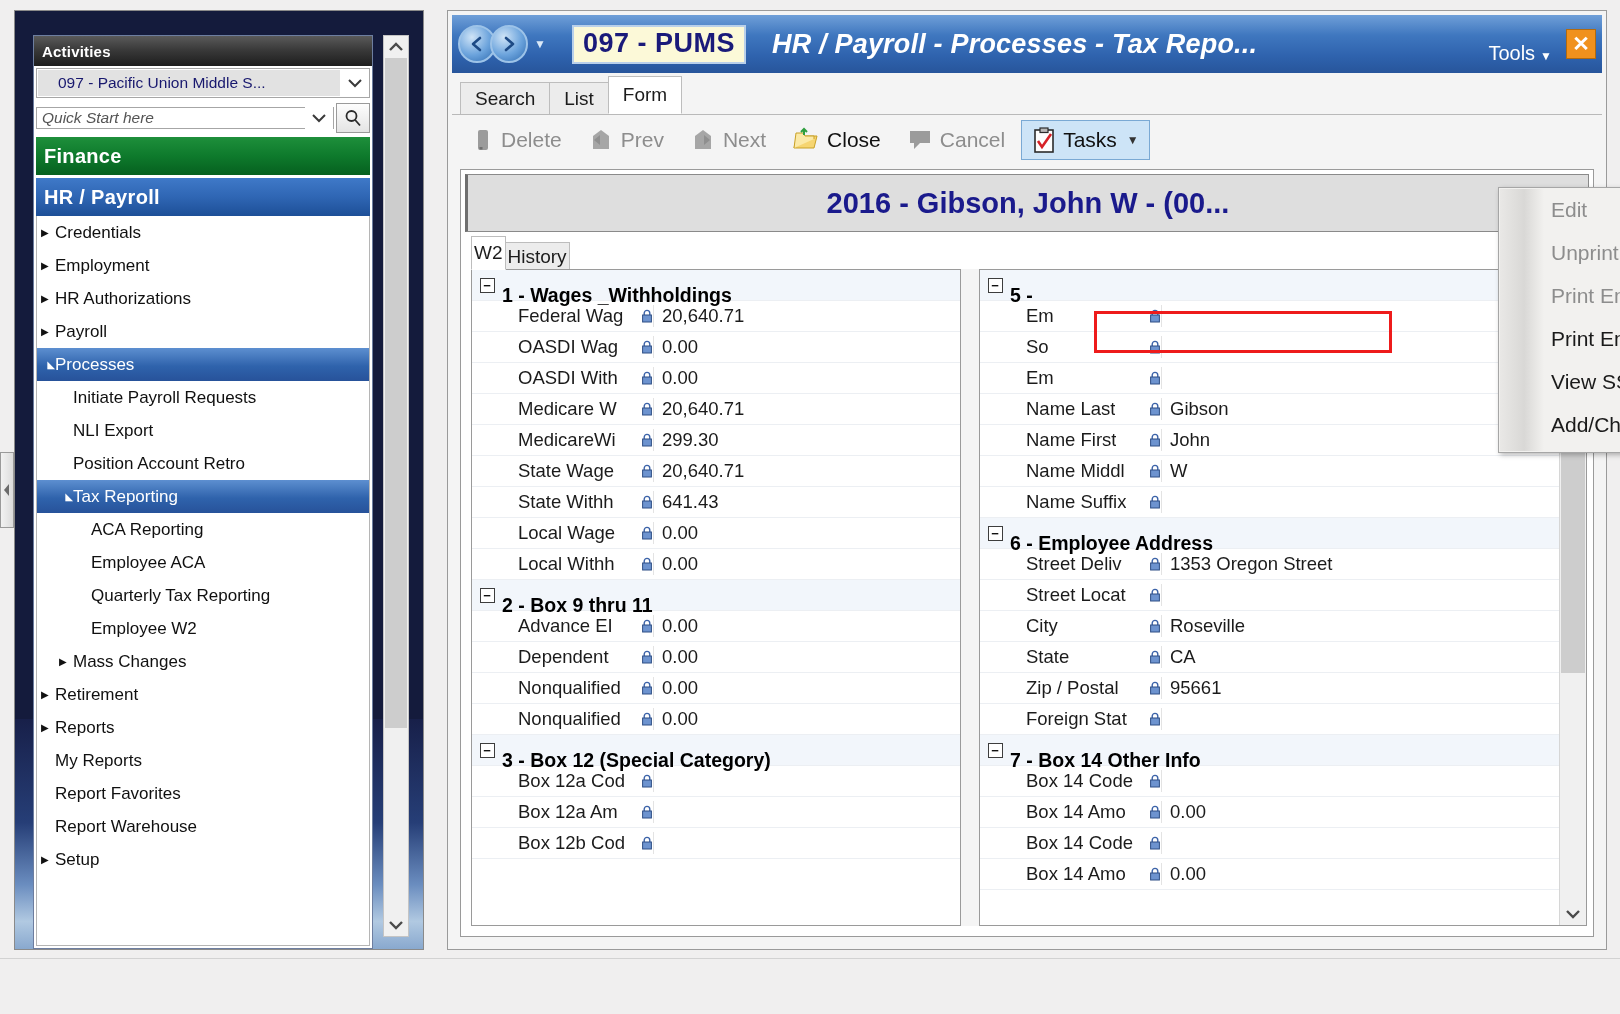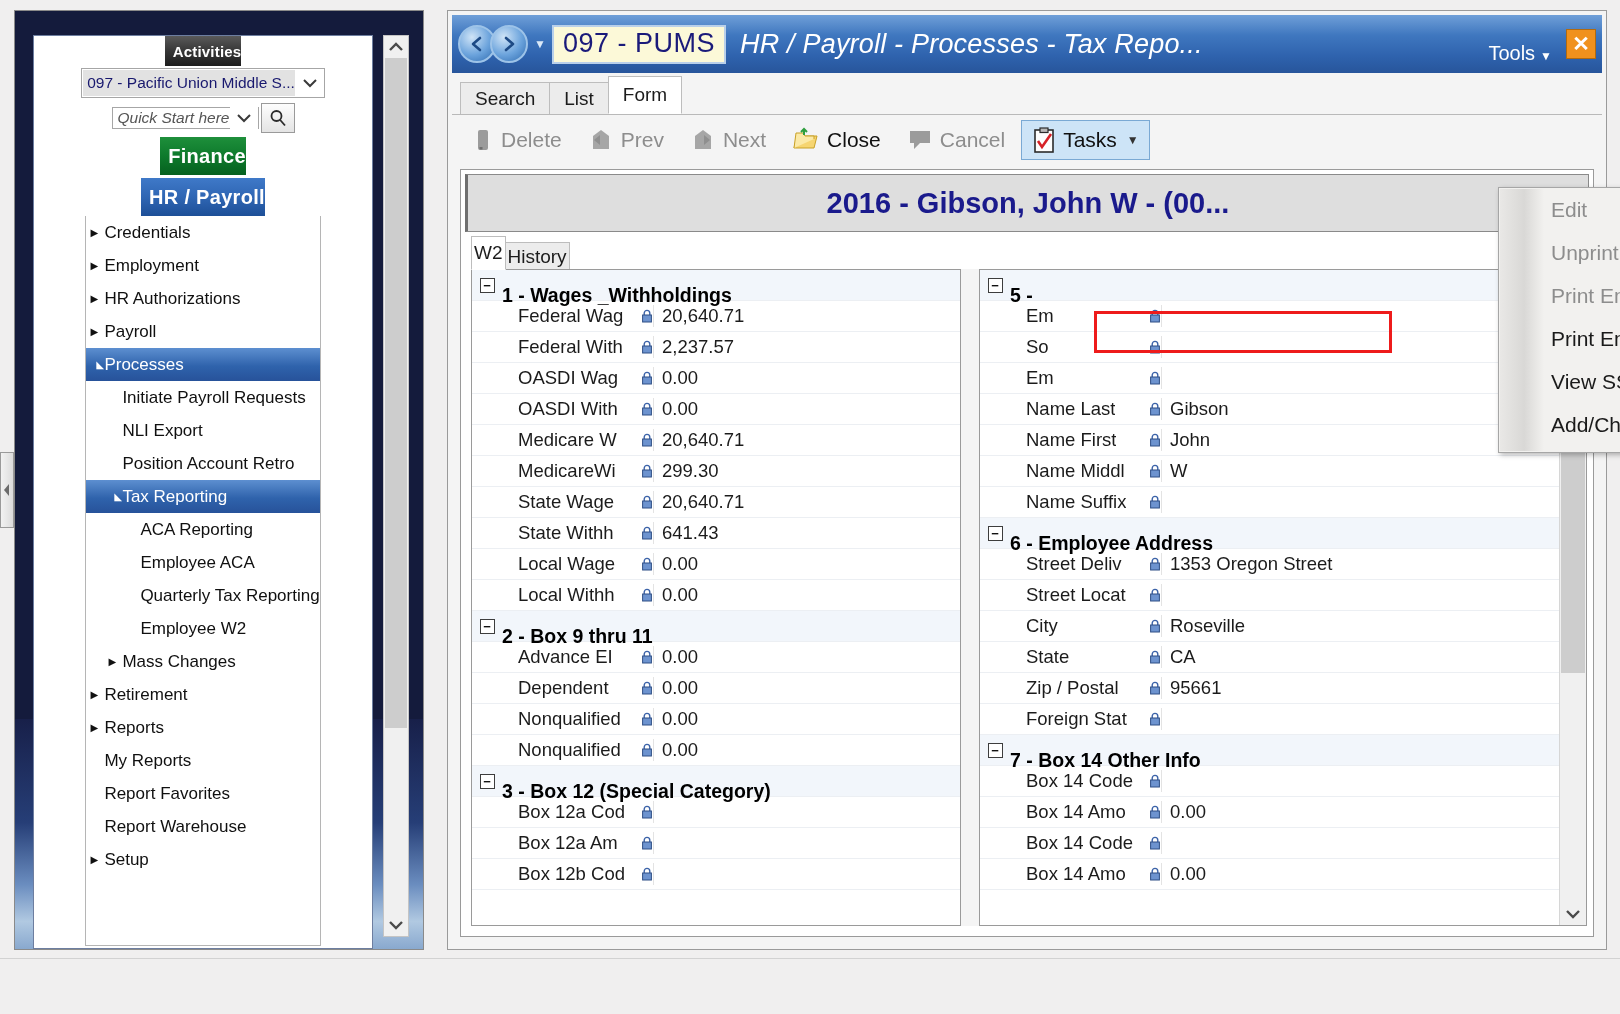--- a/index.html
+++ b/index.html
@@ -21,39 +21,39 @@
     overflow:hidden;
   }
   #left-sky{
     position:absolute;left:0;bottom:0;width:100%;height:230px;
     background:linear-gradient(180deg,#18204a 0%,#27407a 45%,#6f93c6 72%,#b9d2ea 88%,#8fb0d6 100%);
     opacity:.95;
   }
   #left-inner{
     position:absolute;left:18px;top:24px;width:340px;bottom:0;
     background:#ffffff;border:1px solid #6d7ea0;box-sizing:border-box;
-    display:flex;flex-direction:column;align-items:center;
+    display:flex;flex-direction:column;
   }
   .activities-bar{
     height:30px;flex:0 0 auto;
     background:linear-gradient(180deg,#5a5a5a 0%,#3a3a3a 45%,#1d1d1d 100%);
     color:#ffffff;font-size:15px;font-weight:bold;
     display:flex;align-items:center;padding-left:8px;
     letter-spacing:.2px;
     font-family:"Liberation Sans",sans-serif;
   }
   .org-select{
     flex:0 0 auto;height:30px;margin:2px 2px 0 2px;
     background:#ffffff;border:1px solid #a6a6a6;
     display:flex;align-items:center;box-sizing:border-box;
   }
   .org-select .val{
     flex:1 1 auto;height:26px;line-height:26px;margin:1px;
     background:#e2e2e2;color:#18186e;font-size:15.5px;
-    padding-left:4px;overflow:hidden;white-space:nowrap;
+    padding-left:20px;overflow:hidden;white-space:nowrap;
   }
   .caret-btn{
     width:28px;height:26px;flex:0 0 auto;display:flex;align-items:center;justify-content:center;
     color:#3a3a3a;font-size:13px;background:#fff;
   }
   .quick-row{
     flex:0 0 auto;height:32px;margin:4px 2px 0 2px;display:flex;align-items:center;
   }
   .quick-input{
     flex:1 1 auto;height:22px;border:1px solid #a6a6a6;background:#fff;
@@ -125,26 +125,27 @@
     width:38px;height:38px;border-radius:50%;
     background:radial-gradient(circle at 35% 30%,#cfe4f7,#6ba3dc 55%,#2f6bb0 100%);
     border:2px solid #9dc3e8;
     display:flex;align-items:center;justify-content:center;
     color:#123a6b;font-size:20px;font-weight:bold;box-sizing:border-box;
   }
   .navcircle.second{margin-left:-6px;}
   .navcaret{margin:0 6px 0 6px;color:#dbe9f8;font-size:12px;}
   .ctx-badge{
     background:#fcf9d8;border:2px solid #b9d0ea;
-    color:#1a1a7a;font-size:27px;font-weight:normal;
+    color:#1a1a7a;font-size:27px;font-weight:bold;
     padding:1px 9px 3px 9px;letter-spacing:.5px;
     font-family:"Liberation Sans",sans-serif;
+    margin-left:20px;
   }
   .win-title{
-    margin-left:14px;color:#ffffff;font-size:27px;font-style:italic;font-weight:normal;
+    margin-left:26px;color:#ffffff;font-size:27px;font-style:italic;font-weight:bold;
     white-space:nowrap;overflow:hidden;flex:1 1 auto;letter-spacing:.2px;
   }
   .tools{
     color:#ffffff;font-size:20px;margin-right:14px;white-space:nowrap;flex:0 0 auto;margin-top:19px;
   }
   .tools .c{font-size:12px;margin-left:5px;}
   .close-x{
     width:30px;height:30px;flex:0 0 auto;
     background:#f0911d;border:1px solid #b06a10;
     color:#ffffff;font-size:21px;font-weight:bold;
@@ -567,33 +568,20 @@
                     <path d="M3.2 6 V4.2 A2.8 2.8 0 0 1 8.8 4.2 V6" fill="none" stroke="#3b62a8" stroke-width="1.4"></path>
                     <rect x="1.6" y="6" width="8.8" height="7" fill="#6d93cf" stroke="#2f4f86" stroke-width="1"></rect>
                   </svg>
                 </span>
               </span>
               <span class="val">20,640.71</span>
             </div>
             <div class="row rowline">
               <span class="exp"></span>
               <span class="lab">
-                <span class="txt">Federal With</span>
-                <span class="lock">
-                  <svg width="12" height="14" viewBox="0 0 12 14">
-                    <path d="M3.2 6 V4.2 A2.8 2.8 0 0 1 8.8 4.2 V6" fill="none" stroke="#3b62a8" stroke-width="1.4"></path>
-                    <rect x="1.6" y="6" width="8.8" height="7" fill="#6d93cf" stroke="#2f4f86" stroke-width="1"></rect>
-                  </svg>
-                </span>
-              </span>
-              <span class="val">2,237.57</span>
-            </div>
-            <div class="row rowline">
-              <span class="exp"></span>
-              <span class="lab">
                 <span class="txt">OASDI Wag</span>
                 <span class="lock">
                   <svg width="12" height="14" viewBox="0 0 12 14">
                     <path d="M3.2 6 V4.2 A2.8 2.8 0 0 1 8.8 4.2 V6" fill="none" stroke="#3b62a8" stroke-width="1.4"></path>
                     <rect x="1.6" y="6" width="8.8" height="7" fill="#6d93cf" stroke="#2f4f86" stroke-width="1"></rect>
                   </svg>
                 </span>
               </span>
               <span class="val">0.00</span>
             </div>

